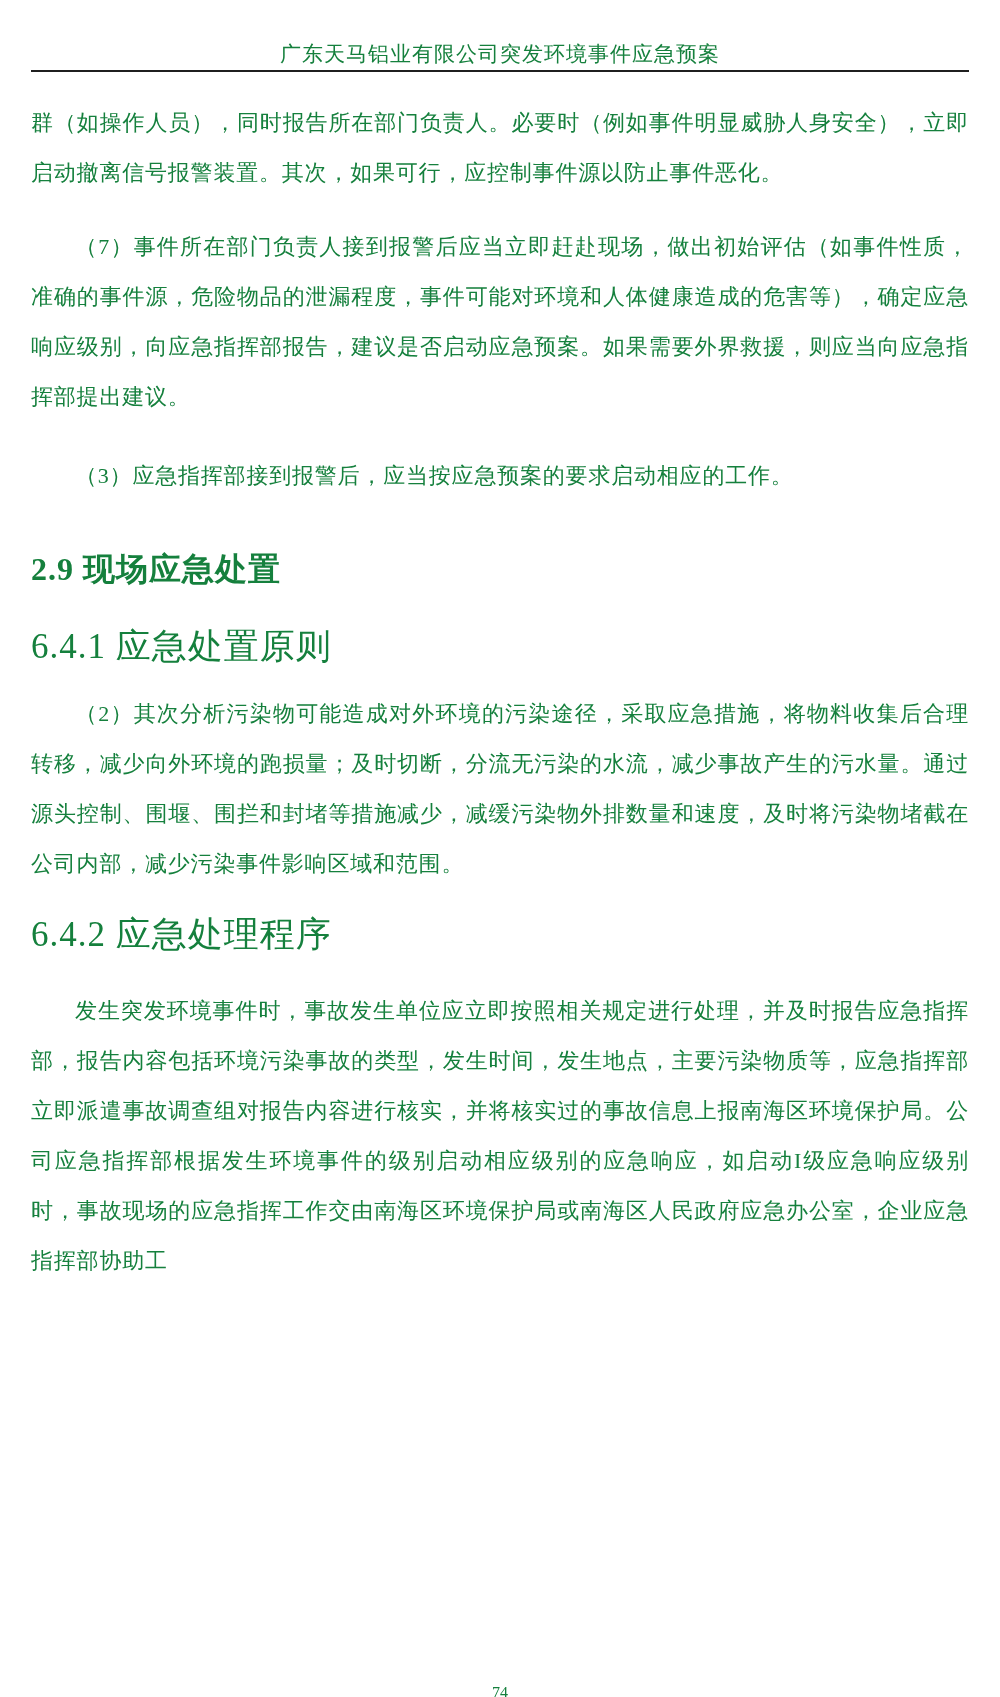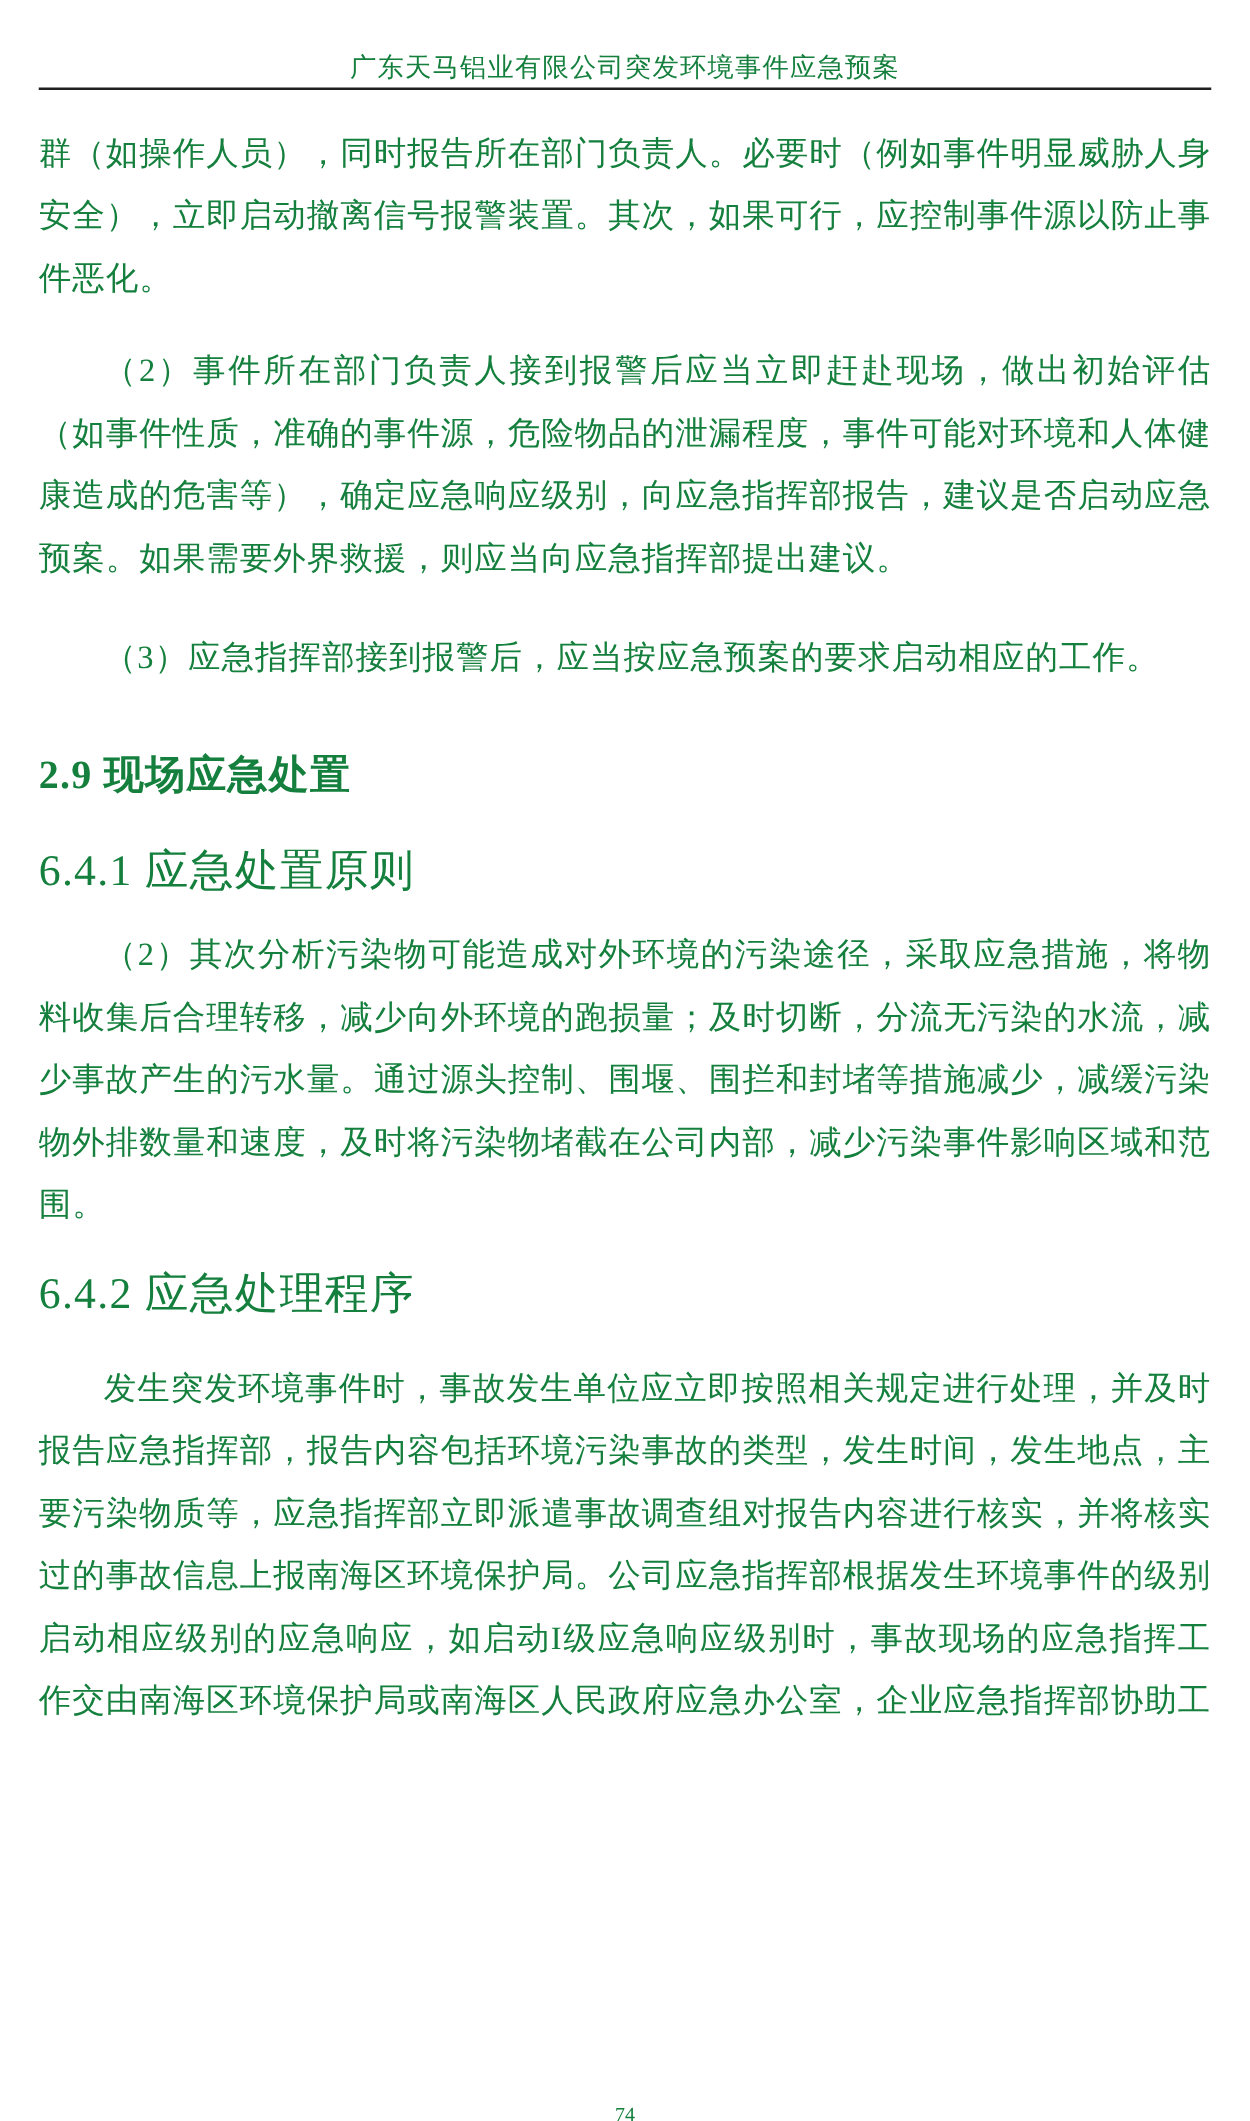--- a/index.html
+++ b/index.html
@@ -26,21 +26,21 @@
     line-height: 24px;
     letter-spacing: 1px;
   }
   .header-rule {
     margin-top: 4px;
     border: none;
     border-top: 2.5px solid #1f1f1f;
   }
   p.body-para {
     margin: 0;
-    font-size: 26px;
+    font-size: 22px;
     line-height: 50px;
     letter-spacing: 0.8px;
     text-align: justify;
     text-justify: inter-ideograph;
   }
   p.indent { text-indent: 2em; }
   .mt-p1   { margin-top: 26px !important; }
   .mt-p2   { margin-top: 24px !important; }
   .mt-p3   { margin-top: 29px !important; }
   .mt-s1p1 { margin-top: 32px !important; }
@@ -79,21 +79,21 @@
 
   <header>
     <div class="header-title">广东天马铝业有限公司突发环境事件应急预案</div>
     <hr class="header-rule">
   </header>
 
   <main>
 
     <p class="body-para mt-p1">群（如操作人员），同时报告所在部门负责人。必要时（例如事件明显威胁人身安全），立即启动撤离信号报警装置。其次，如果可行，应控制事件源以防止事件恶化。</p>
 
-    <p class="body-para indent mt-p2">（2）事件所在部门负责人接到报警后应当立即赶赴现场，做出初始评估（如事件性质，准确的事件源，危险物品的泄漏程度，事件可能对环境和人体健康造成的危害等），确定应急响应级别，向应急指挥部报告，建议是否启动应急预案。如果需要外界救援，则应当向应急指挥部提出建议。</p>
+    <p class="body-para indent mt-p2">（7）事件所在部门负责人接到报警后应当立即赶赴现场，做出初始评估（如事件性质，准确的事件源，危险物品的泄漏程度，事件可能对环境和人体健康造成的危害等），确定应急响应级别，向应急指挥部报告，建议是否启动应急预案。如果需要外界救援，则应当向应急指挥部提出建议。</p>
 
     <p class="body-para indent mt-p3">（3）应急指挥部接到报警后，应当按应急预案的要求启动相应的工作。</p>
 
     <h2 class="sec-heading">2.9 现场应急处置</h2>
 
     <h3 class="sub-heading">6.4.1 应急处置原则</h3>
 
 
     <p class="body-para indent mt-s1p2">（2）其次分析污染物可能造成对外环境的污染途径，采取应急措施，将物料收集后合理转移，减少向外环境的跑损量；及时切断，分流无污染的水流，减少事故产生的污水量。通过源头控制、围堰、围拦和封堵等措施减少，减缓污染物外排数量和速度，及时将污染物堵截在公司内部，减少污染事件影响区域和范围。</p>
 

